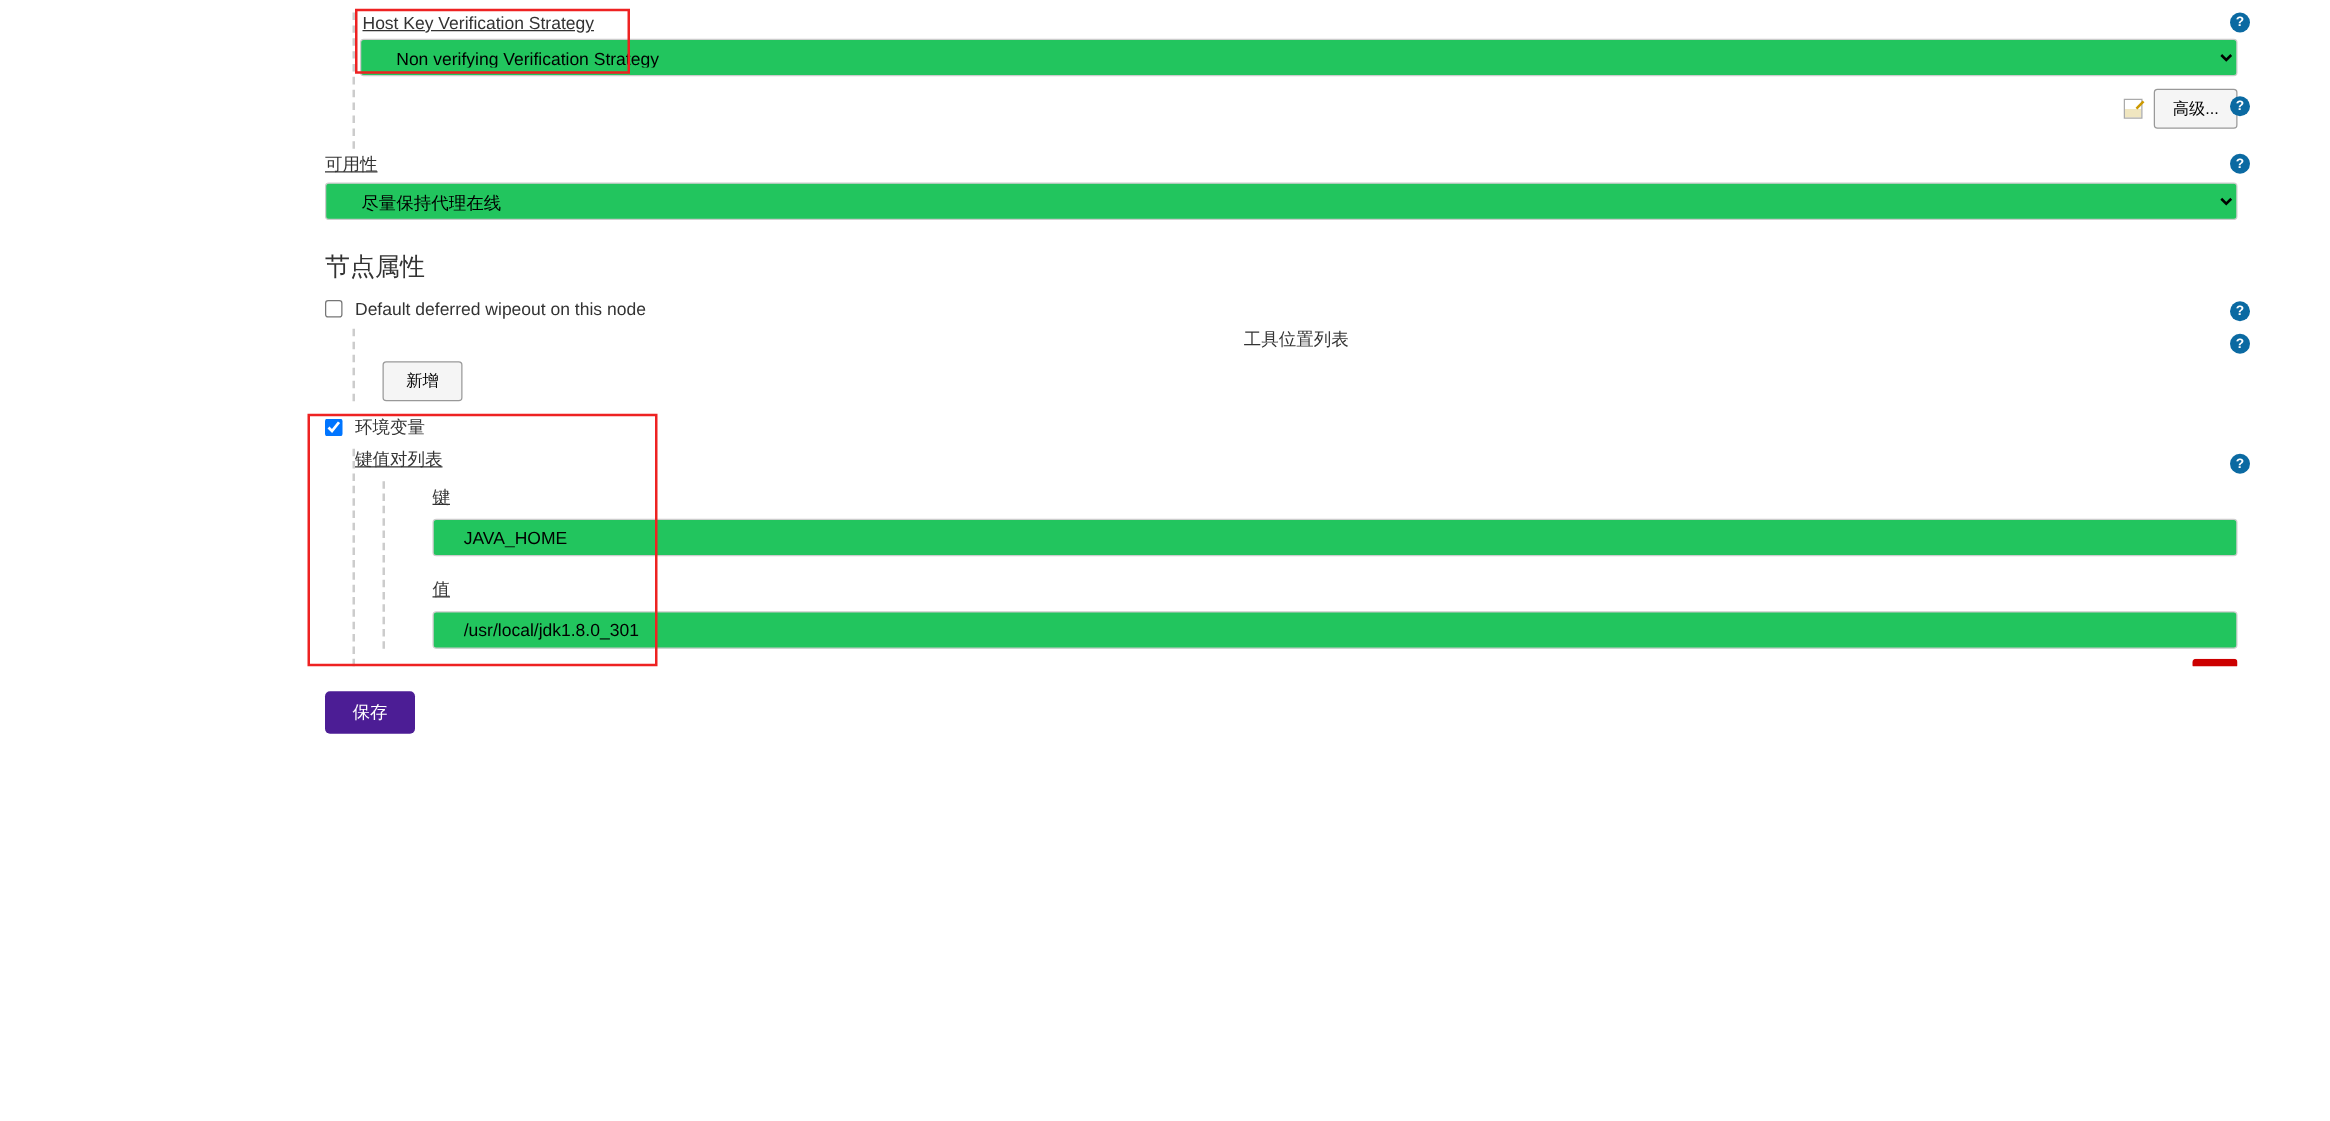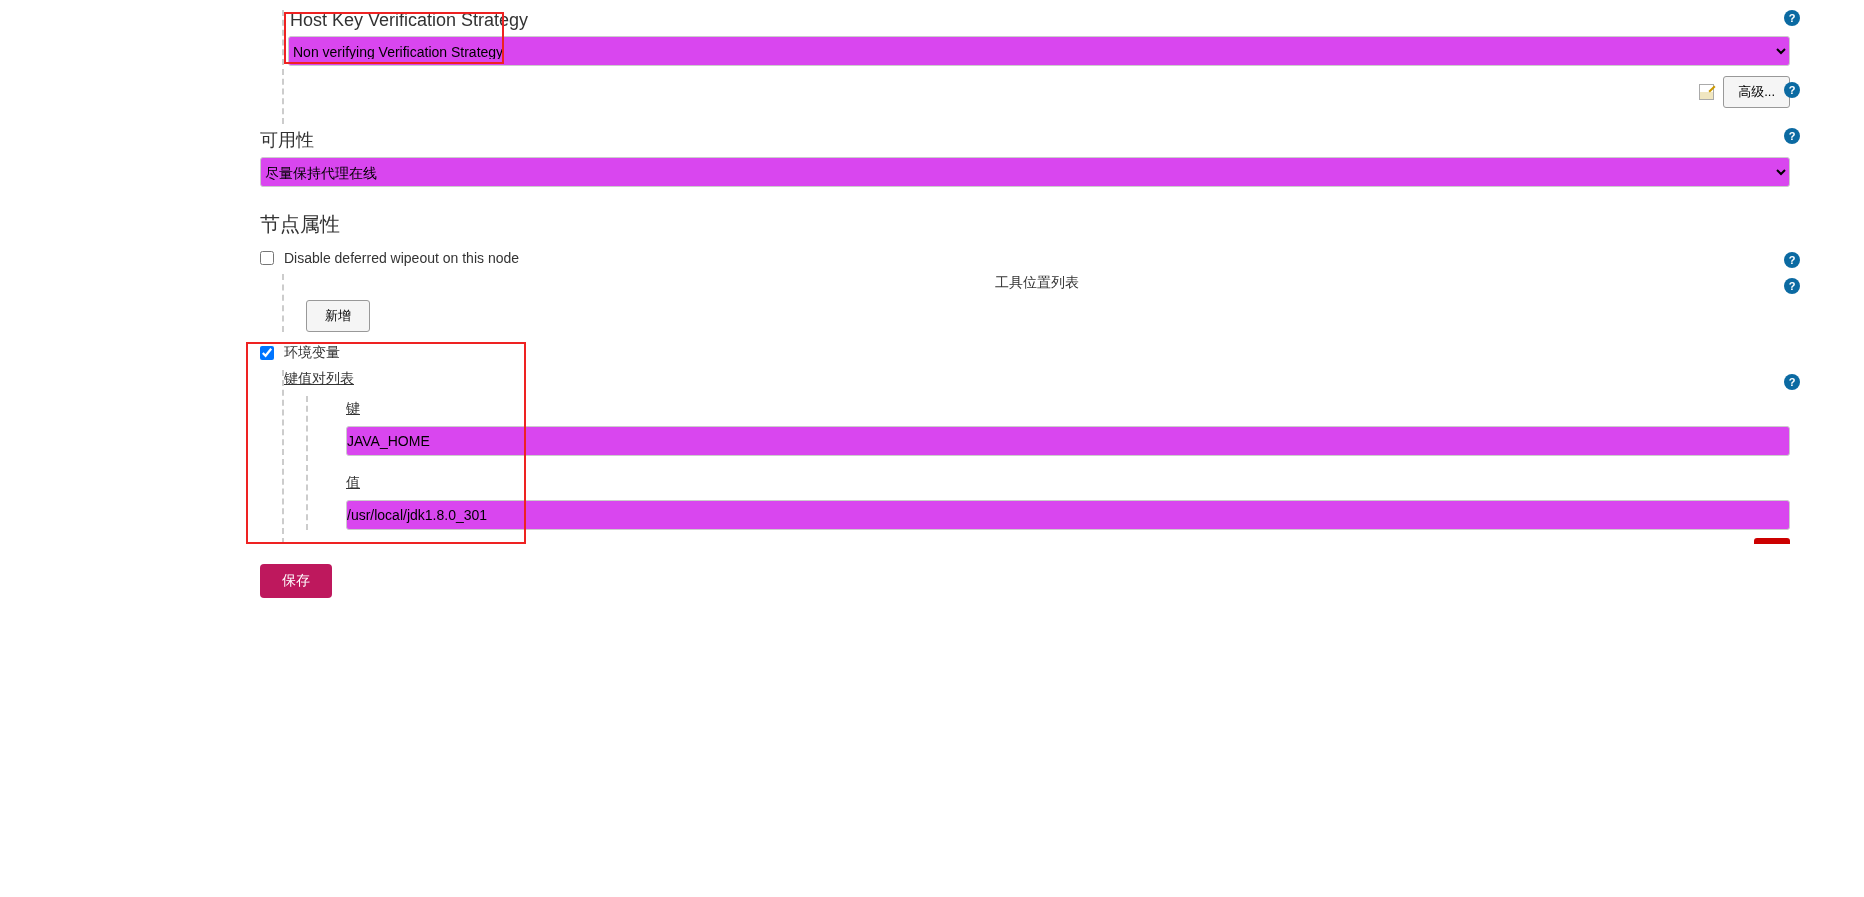--- a/index.html
+++ b/index.html
@@ -16,31 +16,32 @@
     .container {
       margin-left: 260px;
       padding: 10px 20px 30px 0;
       max-width: 1550px;
     }
     .field-group {
       margin-bottom: 16px;
       position: relative;
     }
     .field-label {
-      font-size: 18px;
+      font-size: 14px;
       margin-bottom: 5px;
       display: block;
+      text-decoration: underline;
     }
     select, input[type="text"] {
       width: 100%;
-      padding: 6px 0;
+      padding: 6px 24px;
       border: 1px solid #ccc;
       border-radius: 3px;
       font-size: 14px;
-      background: #d946ef;
+      background: #22c55e;
       height: 30px;
     }
     .help-icon {
       position: absolute;
       right: -10px;
       top: 0;
       width: 16px;
       height: 16px;
       background: #0b6aa2;
       color: #fff;
@@ -95,21 +96,21 @@
     .btn-delete {
       background: #c00;
       color: #fff;
       border: none;
       padding: 6px 18px;
       cursor: pointer;
       font-size: 14px;
       border-radius: 3px;
     }
     .btn-save {
-      background: #be185d;
+      background: #4c1d95;
       color: #fff;
       border: none;
       padding: 8px 22px;
       cursor: pointer;
       font-size: 14px;
       border-radius: 4px;
     }
     .btn-add {
       padding: 6px 18px;
       border: 1px solid #999;
@@ -200,21 +201,21 @@
     <span class="help-icon">?</span>
     <select>
       <option>尽量保持代理在线</option>
     </select>
   </div>
 
   <h2 class="section-title">节点属性</h2>
 
   <div class="checkbox-row">
     <input type="checkbox" style="">
-    <label>Disable deferred wipeout on this node</label>
+    <label>Default deferred wipeout on this node</label>
     <span class="help-icon help-right" style="top:2px;">?</span>
   </div>
 
 
   <div class="nested-section">
     <div class="nested-label" style="position:relative;text-align:center;">工具位置列表
       <span class="help-icon" style="top:4px;">?</span>
     </div>
     <div style="margin-top:8px; margin-bottom:12px;">
       <button class="btn-add">新增</button>

